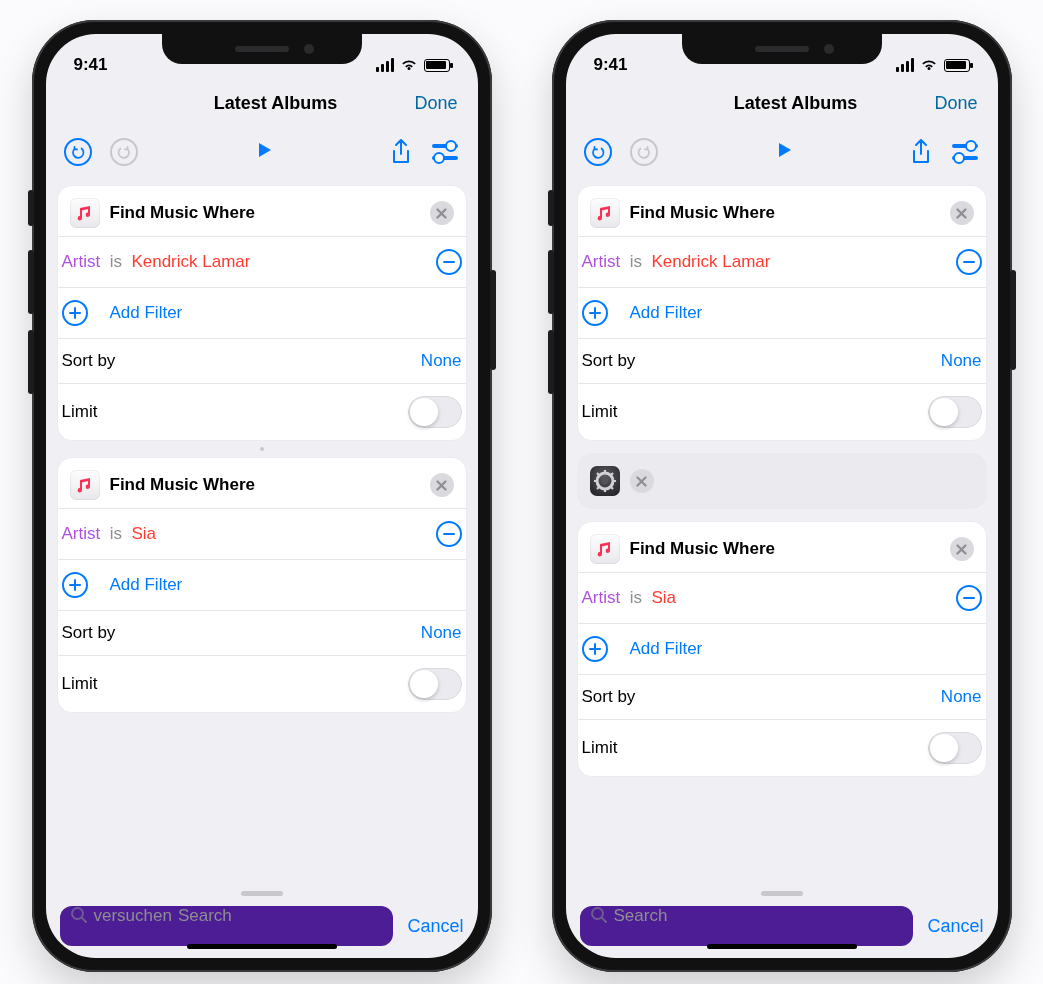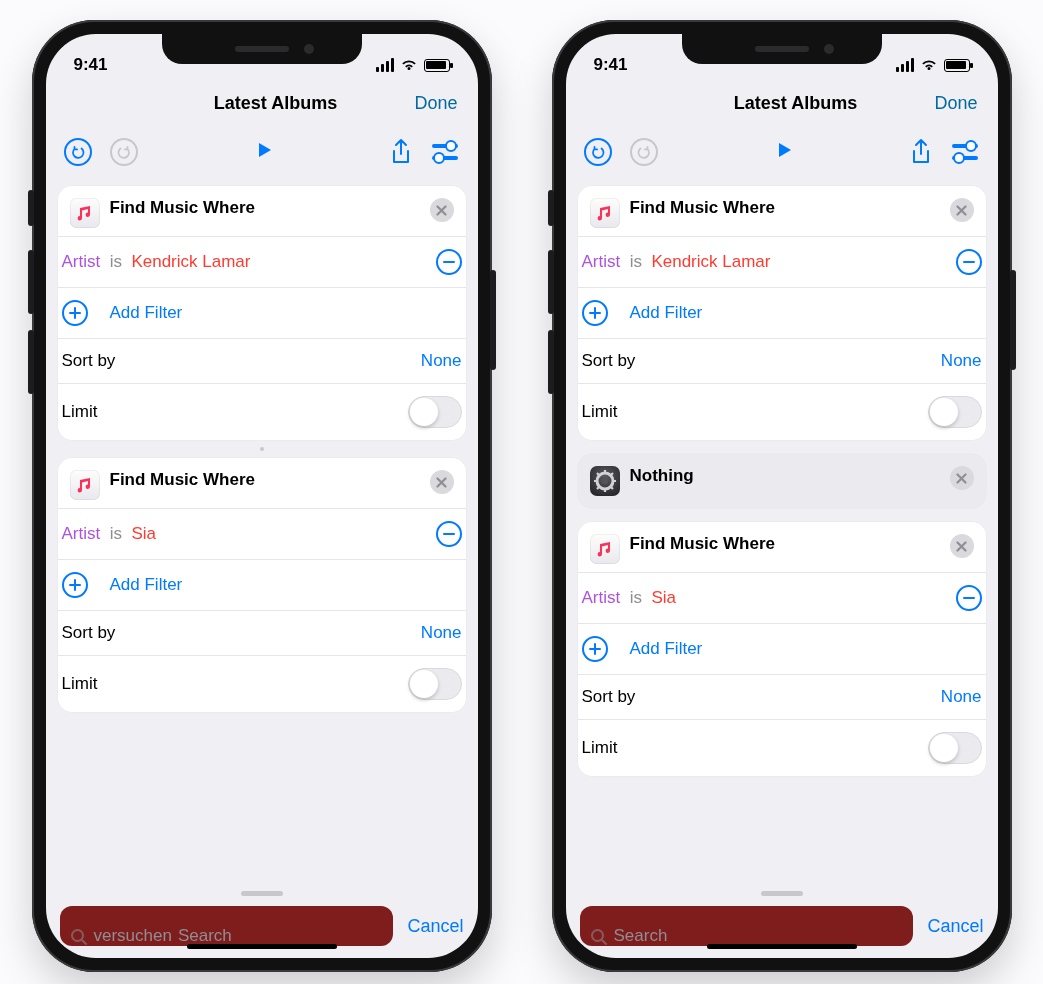--- a/index.html
+++ b/index.html
@@ -106,21 +106,21 @@
 
   .card {
     background:#fff;
     border-radius:14px;
     box-shadow: 0 0 0 .5px rgba(0,0,0,.04);
     overflow:hidden;
   }
   .card.shaded { background:#eaeaef; }
 
   .card-head {
-    display:flex; align-items:flex-start;
+    display:flex; align-items:center;
     padding:12px 12px 8px 12px;
     gap:10px;
     border-bottom:1px solid #e5e5ea;
   }
   .card.shaded .card-head { border-bottom:none; padding-bottom:12px; }
   .card-title { font-weight:600; font-size:17px; flex:1; }
   .appicon {
     width:30px; height:30px; border-radius:7px;
     display:flex; align-items:center; justify-content:center;
     background:linear-gradient(#fdfdfd,#e9e9ee);
@@ -179,22 +179,22 @@
 
   
   .footer {
     padding: 10px 14px 12px;
     display:flex; flex-direction:column; gap:10px;
     border-top:1px solid rgba(0,0,0,0);
   }
   .grabber{width:42px;height:5px;background:#c7c7cc;border-radius:3px;align-self:center;}
   .search-row{display:flex;align-items:center;gap:14px;}
   .search{
-    flex:1; height:40px; background:#7f1d1d; border-radius:12px;
-    display:flex; align-items:flex-end; gap:6px; padding:0 10px;
+    flex:1; height:40px; background:#4c1d95; border-radius:12px;
+    display:flex; align-items:flex-start; gap:6px; padding:0 10px;
     color:#8e8e93; font-size:17px;
   }
   .search svg{width:18px;height:18px;opacity:.55;}
   .cancel{color:#007aff; font-size:18px;}
 
   .home-ind{position:absolute;bottom:9px;left:50%;transform:translateX(-50%);width:150px;height:5px;background:#000;border-radius:3px;z-index:40;}
 </style>
 </head>
 <body>
 
@@ -492,21 +492,20 @@
                     <line x1="0" y1="11" x2="4" y2="11"></line>
                     <line x1="18" y1="11" x2="22" y2="11"></line>
                     <line x1="3" y1="3" x2="6" y2="6"></line>
                     <line x1="16" y1="16" x2="19" y2="19"></line>
                     <line x1="3" y1="19" x2="6" y2="16"></line>
                     <line x1="16" y1="6" x2="19" y2="3"></line>
                   </g>
                 </g>
               </svg>
           </span>
-          <span class="card-title">Nothing</span>
           <span class="xbtn">
             <svg viewBox="0 0 11 11">
                 <path stroke="#8e8e93" stroke-width="2.2" stroke-linecap="round" d="M1.5 1.5l8 8M9.5 1.5l-8 8"></path>
               </svg>
           </span>
         </div>
       </div>
 
       <div class="card">
         <div class="card-head">

